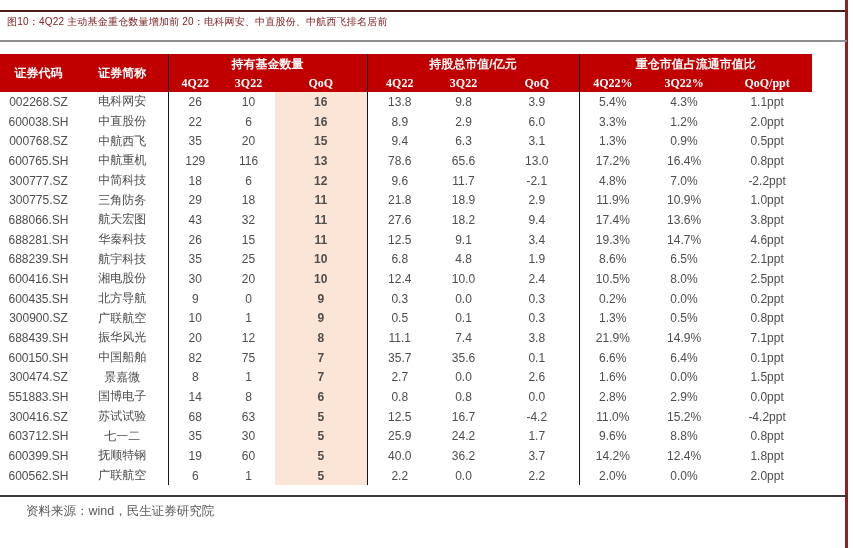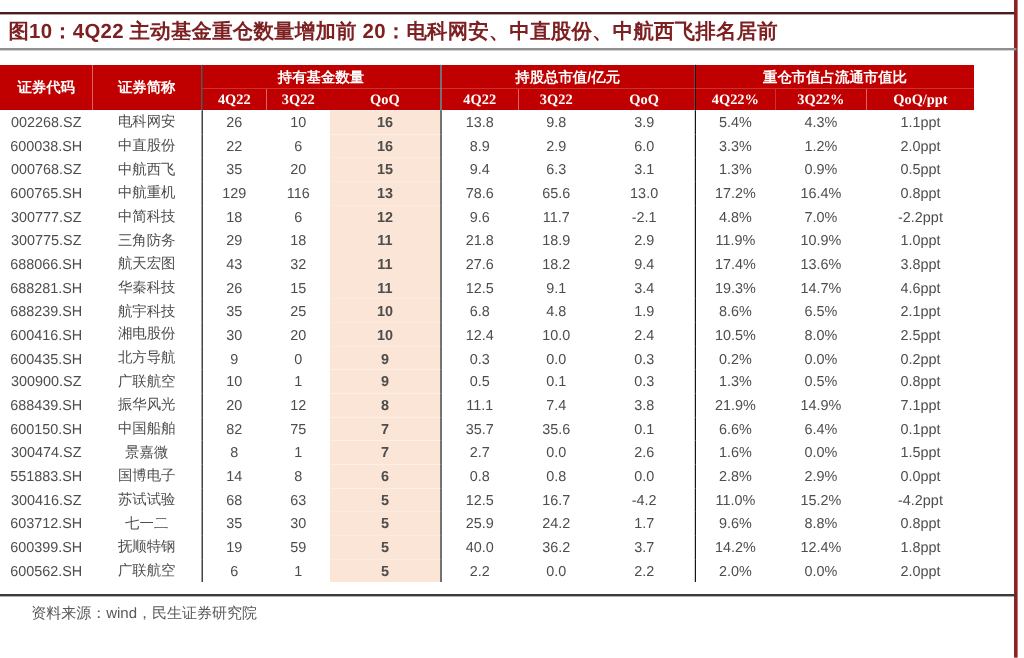--- a/index.html
+++ b/index.html
@@ -5,21 +5,21 @@
   html,body { margin:0; padding:0; }
   body {
     width:853px; height:548px; background:#ffffff; position:relative;
     font-family:"Liberation Sans","DejaVu Sans",sans-serif;
     -webkit-font-smoothing:antialiased;
   }
   .top-rule { position:absolute; left:0; top:10px; width:847px; height:2px; background:var(--rule-dark,#4a1c1c); }
   .right-bar { position:absolute; left:845px; top:0; width:3px; height:548px; background:var(--accent-bar,#8c2022); }
   .fig-title {
     position:absolute; left:7px; top:15px; width:820px;
-    font-size:17px; font-weight:bold; color:var(--title-color,#7d2022);
+    font-size:10px; font-weight:normal; color:var(--title-color,#7d2022);
     white-space:nowrap; letter-spacing:0.2px;
   }
   .title-underline { position:absolute; left:0; top:40px; width:847px; height:1.5px; background:#8f8f8f; }
 
   .table-wrap { position:absolute; left:0; top:54px; }
   table.holdings {
     border-collapse:collapse; table-layout:fixed; width:812px;
     font-size:12px; color:#4d4d4d;
   }
   table.holdings th, table.holdings td { padding:0; text-align:center; overflow:hidden; white-space:nowrap; }
@@ -312,21 +312,21 @@
           <td>24.2</td>
           <td>1.7</td>
           <td class="div-l">9.6%</td>
           <td>8.8%</td>
           <td>0.8ppt</td>
         </tr>
         <tr>
           <td>600399.SH</td>
           <td>抚顺特钢</td>
           <td class="div-l">19</td>
-          <td>59</td>
+          <td>60</td>
           <td class="hl">5</td>
           <td class="div-l">40.0</td>
           <td>36.2</td>
           <td>3.7</td>
           <td class="div-l">14.2%</td>
           <td>12.4%</td>
           <td>1.8ppt</td>
         </tr>
         <tr>
           <td>600562.SH</td>

